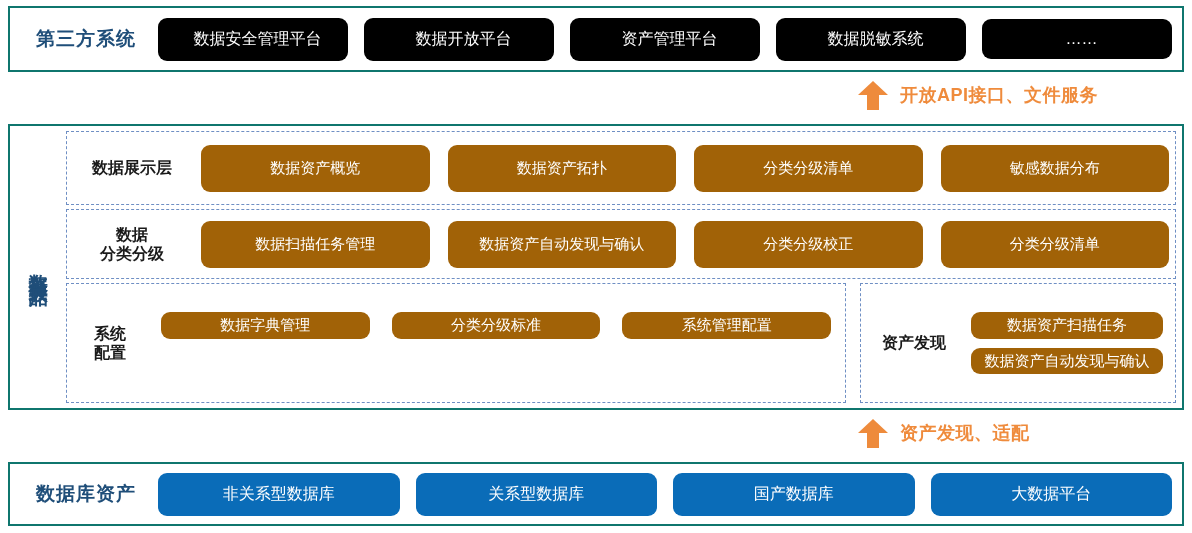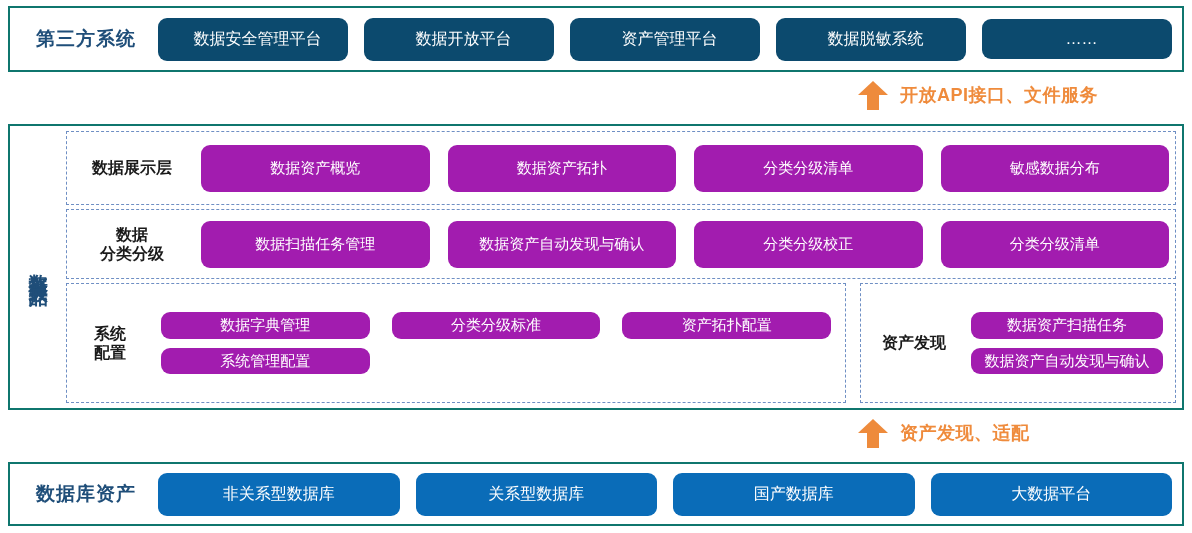--- a/index.html
+++ b/index.html
@@ -60,21 +60,21 @@
   }
   .chip {
     flex: 1 1 0;
     text-align: center;
     border-radius: 9px;
     font-size: 16px;
     color: #ffffff;
     padding: 11px 4px;
     white-space: nowrap;
   }
-  .chip-orange { background: #0c4a6e; padding-left: 13px; }
+  .chip-orange { background: #000000; padding-left: 13px; }
   .chip-deepblue { background: #0a6cb8; }
 
   
   .arrow-row {
     position: absolute;
     display: flex;
     align-items: center;
     gap: 12px;
   }
   #arrow-row-api { left: 858px; top: 80px; }
@@ -172,21 +172,21 @@
   .sec-bottom-wrap {
     flex: 1;
     display: flex;
     gap: 14px;
     min-height: 0;
   }
   .sec-sysconf   { flex: 1 1 auto; }
   .sec-discovery { flex: 0 0 316px; }
 
   .tile {
-    background: #a21caf;
+    background: #a16207;
     color: #ffffff;
     border-radius: 9px;
     font-size: 15px;
     text-align: center;
     display: flex;
     align-items: center;
     justify-content: center;
     padding: 4px 6px;
     box-sizing: border-box;
     line-height: 1.22;
@@ -290,21 +290,20 @@
       <div class="sec-bottom-wrap">
 
         <div class="dashed-section sec-sysconf">
           <div class="section-label" id="row-sysconf-label">
             <div>系统</div>
             <div>配置</div>
           </div>
           <div class="sysconf-grid">
             <div class="tile">数据字典管理</div>
             <div class="tile">分类分级标准</div>
-            <div class="tile">资产拓扑配置</div>
             <div class="tile">系统管理配置</div>
             <div class="tile tile-empty"></div>
           </div>
         </div>
 
         <div class="dashed-section sec-discovery">
           <div class="section-label" id="row-discovery-label">资产发现</div>
           <div class="discovery-stack">
             <div class="tile">数据资产扫描任务</div>
             <div class="tile">数据资产自动发现与确认</div>

